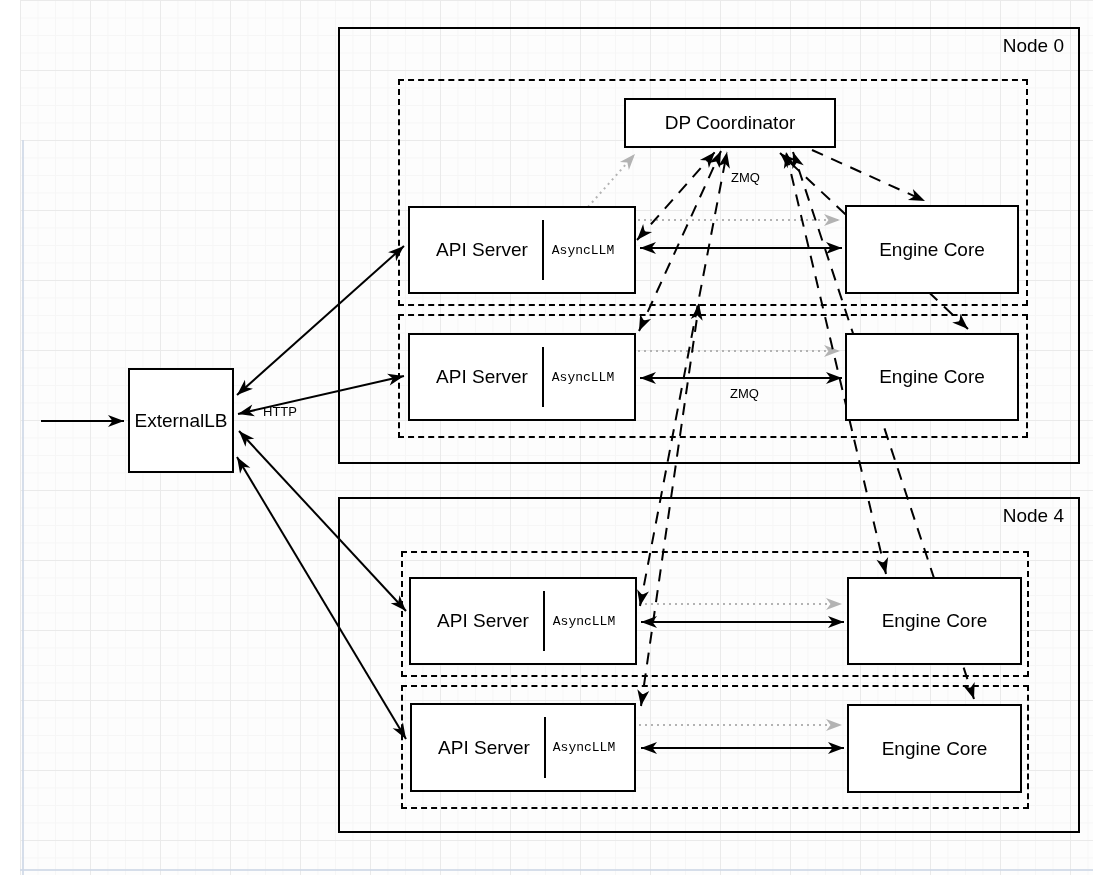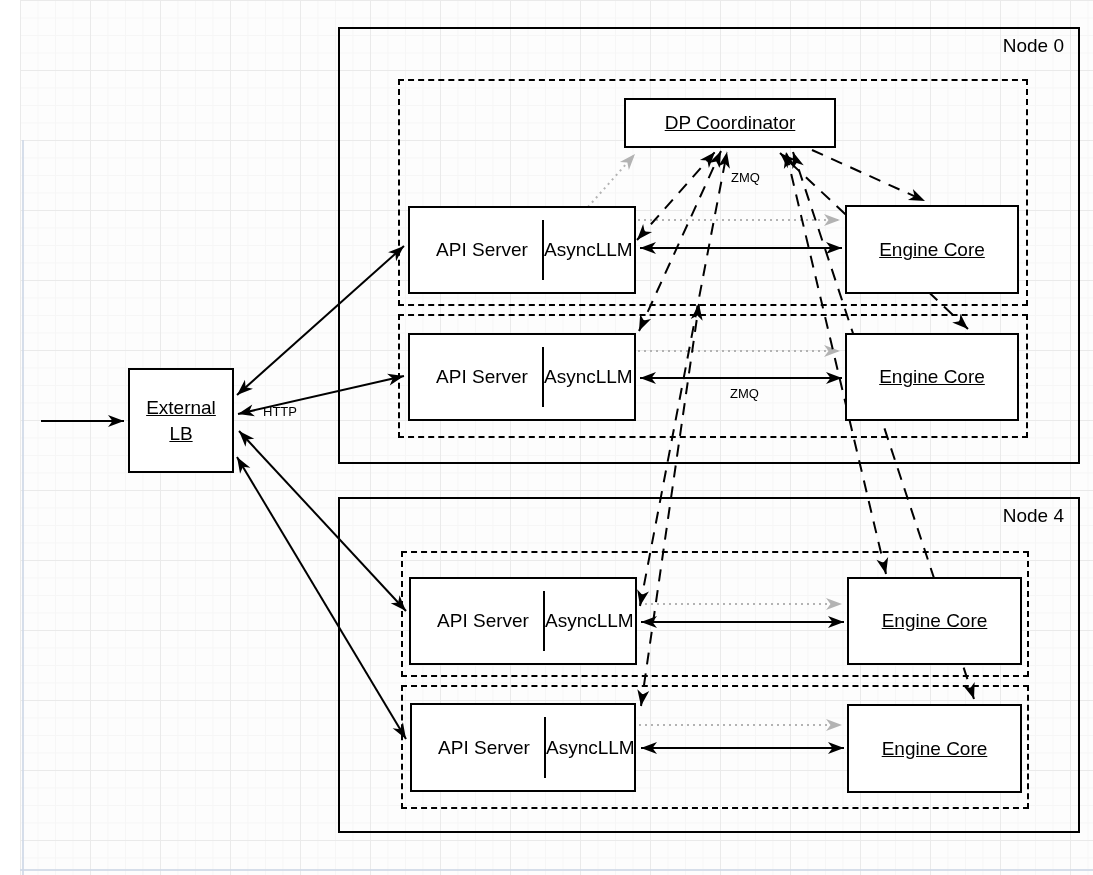--- a/index.html
+++ b/index.html
@@ -16,25 +16,25 @@
       linear-gradient(to right, #f6f6f6 1px, transparent 1px),
       linear-gradient(to bottom, #f6f6f6 1px, transparent 1px);
     background-size:70px 70px,70px 70px,17.5px 17.5px,17.5px 17.5px;
     margin-left:20px;
   }
   .wires{position:absolute;left:0;top:0;pointer-events:none;}
   .box{position:absolute;box-sizing:border-box;border:2px solid #000;background:#fff;}
   .nodebox{position:absolute;box-sizing:border-box;border:2px solid #000;background:transparent;}
   .group{position:absolute;box-sizing:border-box;border:2px dashed #000;background:transparent;}
   .node-label{position:absolute;top:6px;right:14px;font-size:19px;}
-  .center{display:flex;align-items:center;justify-content:center;font-size:19px;text-decoration:underline;}
+  .center{display:flex;align-items:center;justify-content:center;font-size:19px;}
   .pair{display:flex;padding:12px;}
   .pair .cell-api{flex:0 0 120px;border-right:2px solid #000;display:flex;align-items:center;justify-content:center;font-size:19px;}
-  .pair .cell-async{flex:1 1 auto;display:flex;align-items:center;justify-content:center;font-size:19px;}
-  .lb-text{flex-direction:column;line-height:1.35;text-align:center;}
+  .pair .cell-async{flex:1 1 auto;display:flex;align-items:center;justify-content:center;font-size:13px;font-family:Liberation Mono, monospace;}
+  .lb-text{flex-direction:row;line-height:1.35;text-align:center;}
   .lbl{position:absolute;font-size:13px;}
   .page-edge-v{position:absolute;left:2px;top:140px;height:735px;width:2px;background:#cfd8e6;opacity:.85;}
   .page-edge-h{position:absolute;left:0;top:869px;width:1093px;height:2px;background:#cfd8e6;opacity:.85;}
 </style>
 </head>
 <body>
 
 <div class="canvas">
 
   <div class="page-edge-v"></div>

